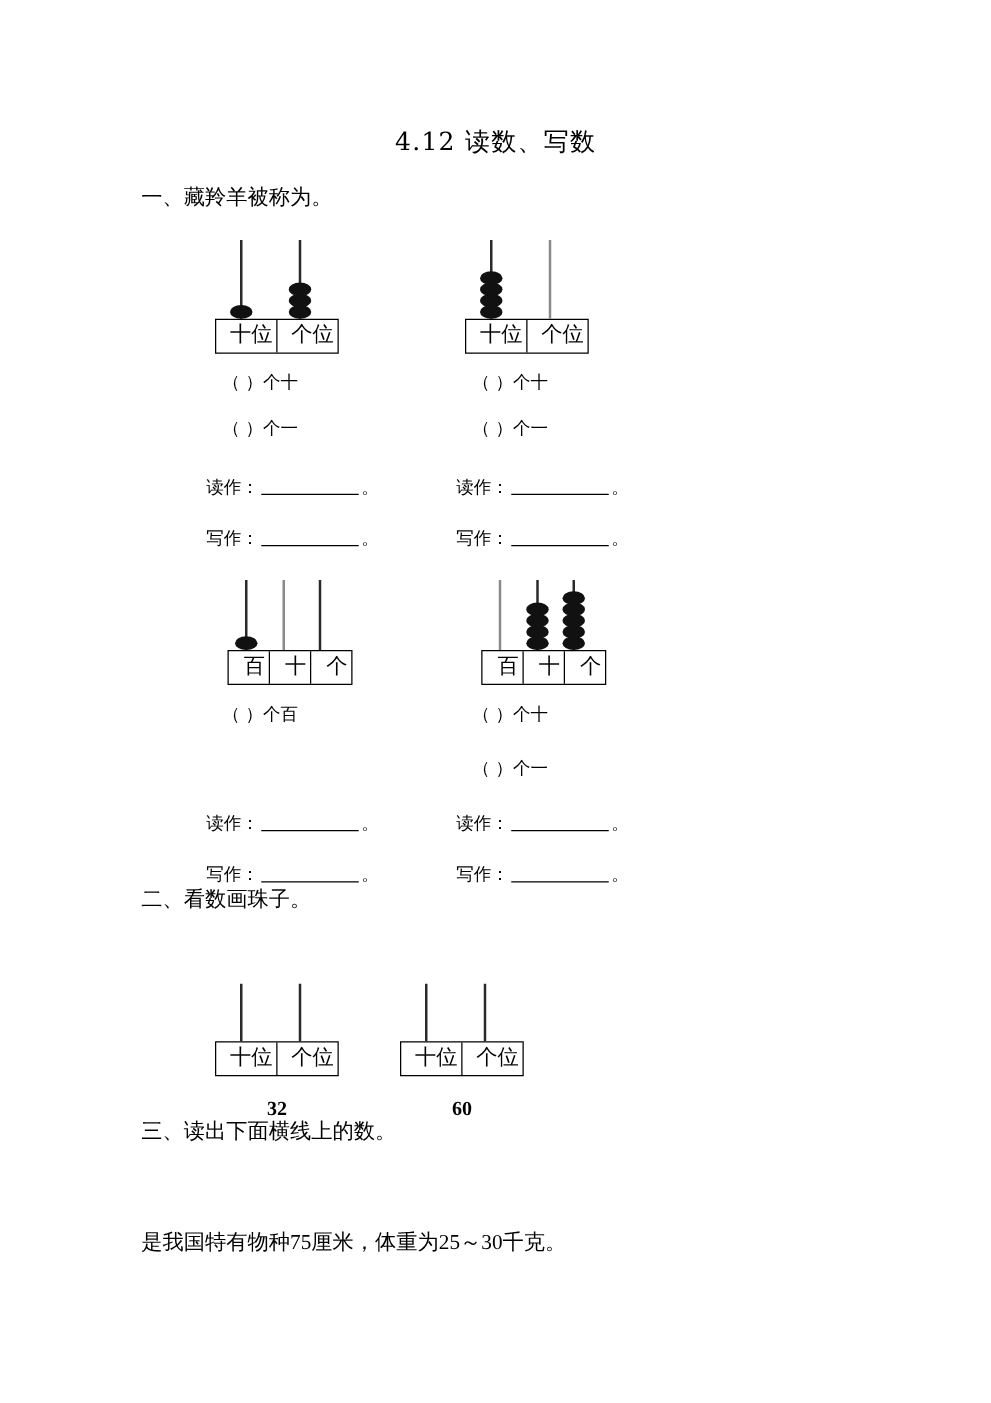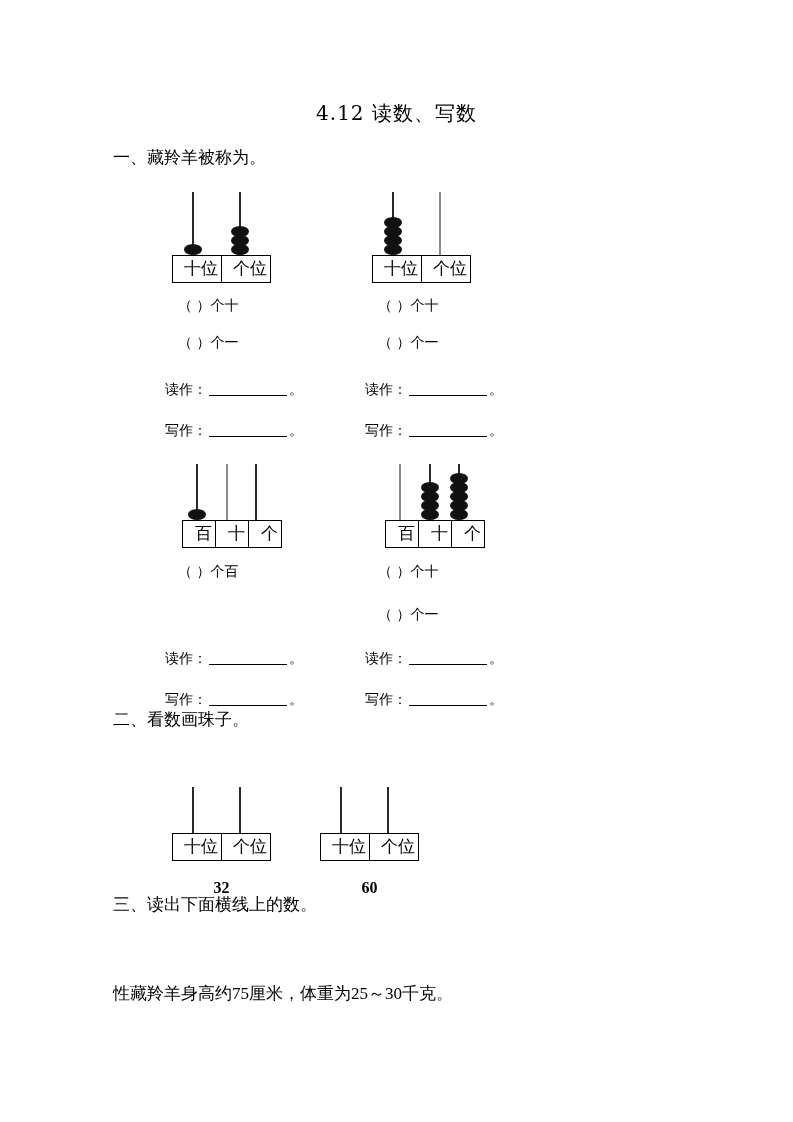--- a/index.html
+++ b/index.html
@@ -255,16 +255,16 @@
     <div class="place-box">
       <div class="place-cell wide">十位</div>
       <div class="place-cell wide">个位</div>
     </div>
     <div class="abacus-caption">60</div>
   </div>
 
   <div class="section-head" id="sec3-head">三、读出下面横线上的数。</div>
 
   <div class="para" style="left:113px; top:982px;">
-    <span>性藏羚羊身高约</span><span class="u">75</span><span>厘米，体重为</span><span class="u">25</span><span>～</span><span class="u">30</span><span>千克。</span>
+    <span>是我国特有物种</span><span class="u">75</span><span>厘米，体重为</span><span class="u">25</span><span>～</span><span class="u">30</span><span>千克。</span>
   </div>
 
 </div>
 
 </body></html>

